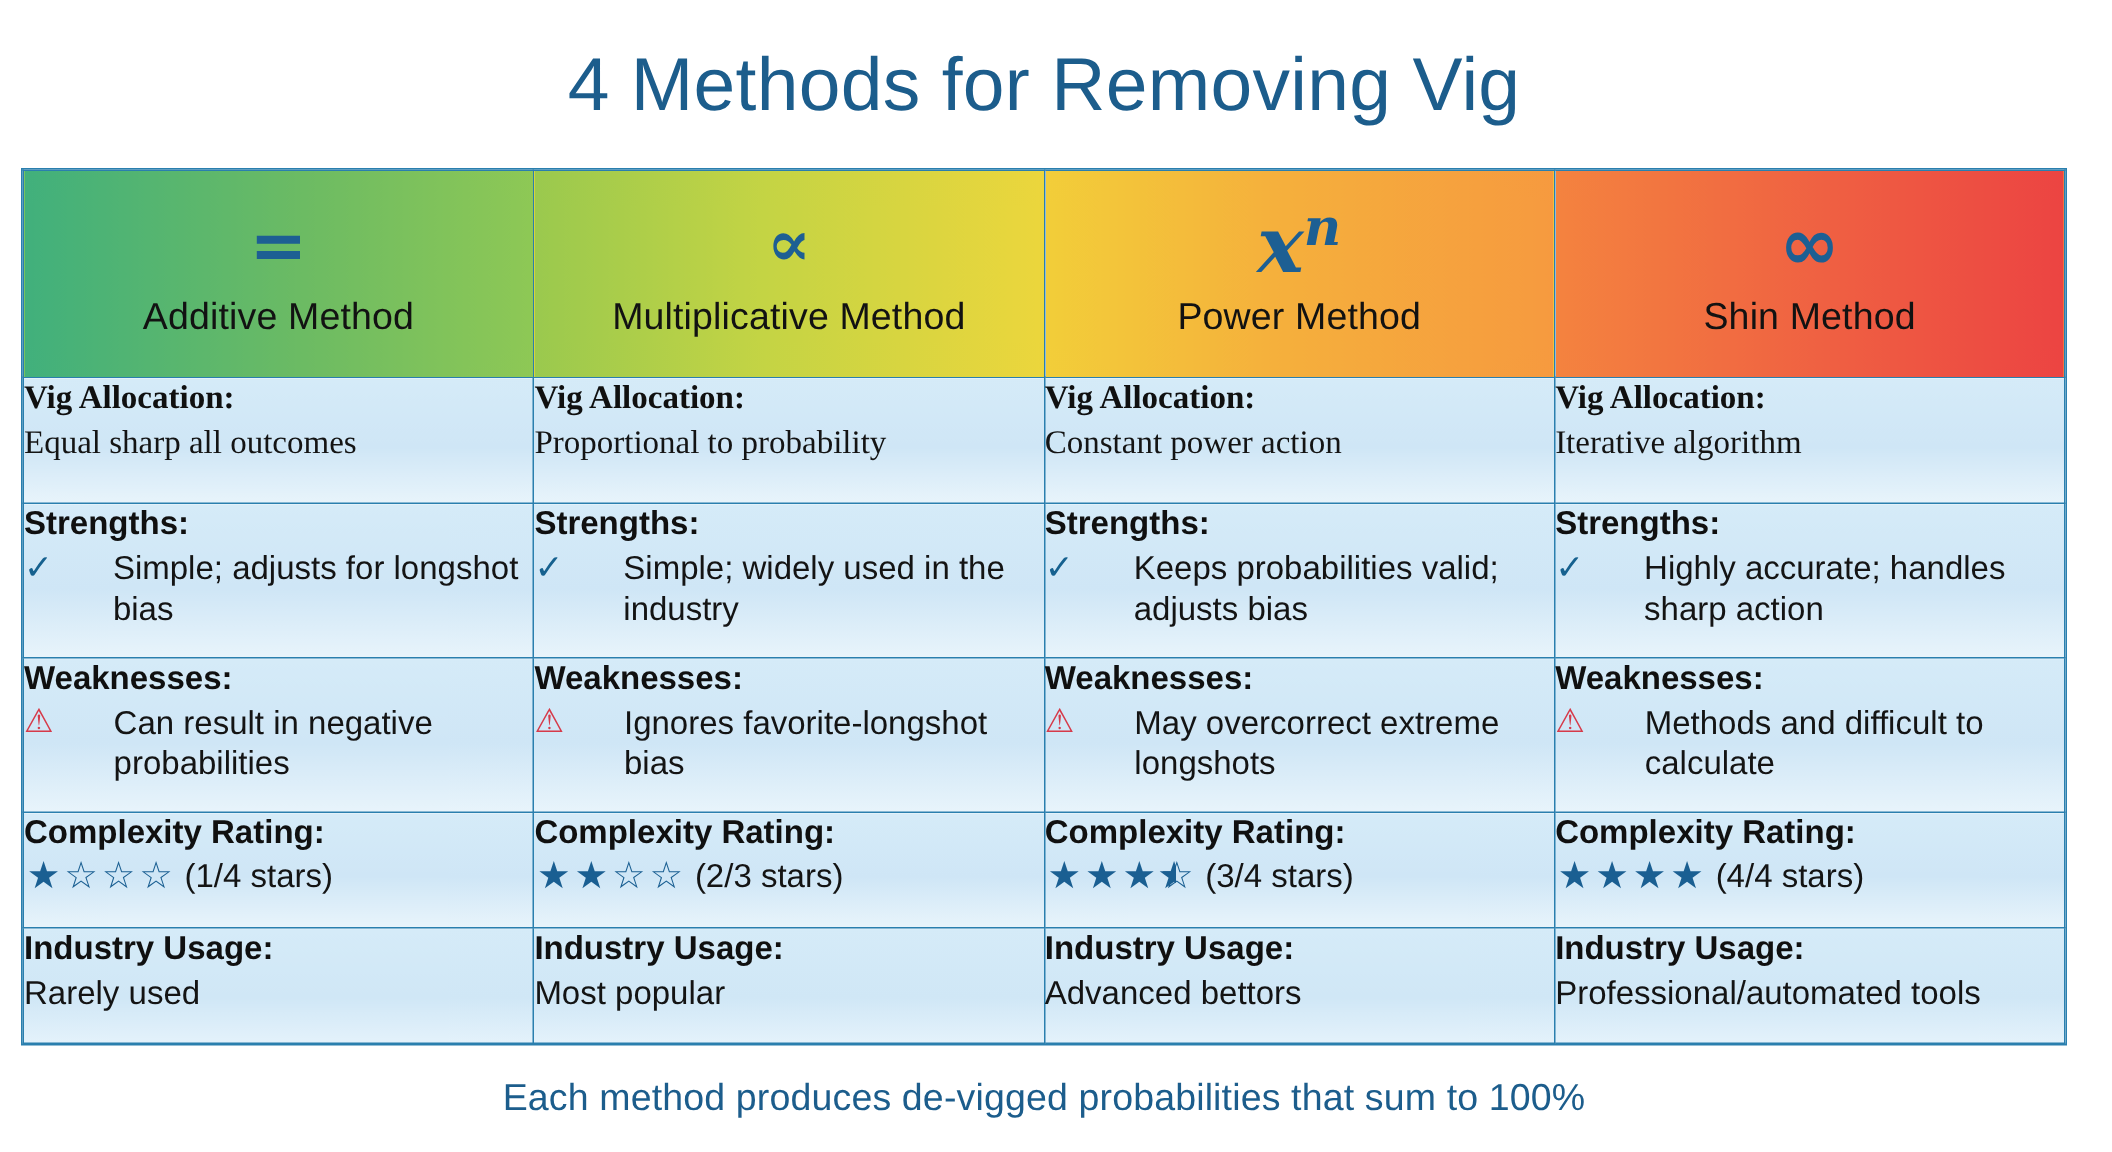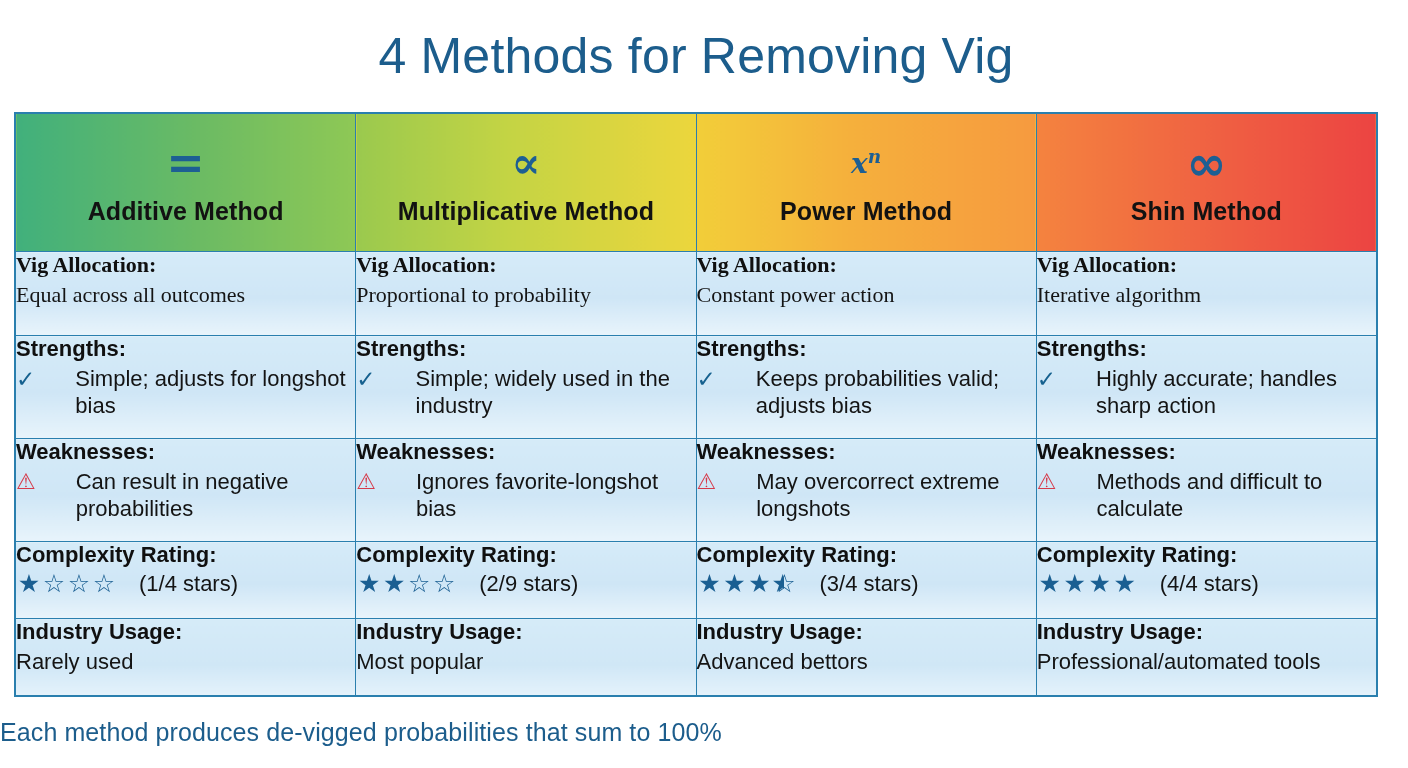--- a/index.html
+++ b/index.html
@@ -77,35 +77,35 @@
     font-weight: 700;
     font-family: "DejaVu Sans", sans-serif;
   }
   .icon-prop {
     font-size: 44px;
     font-family: "DejaVu Serif", serif;
     font-style: italic;
     font-weight: 700;
   }
   .icon-pow {
-    font-size: 28px;
+    font-size: 52px;
     font-family: "DejaVu Serif", serif;
     font-style: italic;
     font-weight: 700;
     text-align: right;
   }
   .icon-pow sup { font-size: 0.66em; vertical-align: super; }
   .icon-inf {
     font-size: 48px;
     font-weight: 700;
     font-family: "DejaVu Sans", sans-serif;
   }
   .hdr-label {
     font-size: 25px;
-    font-weight: 700;
+    font-weight: 400;
     color: #121212;
     letter-spacing: 0.1px;
     white-space: nowrap;
   }
 
   
   .g1 { background: linear-gradient(90deg, #41b07c 0%, #6cbb63 55%, #8ec855 100%); }
   .g2 { background: linear-gradient(90deg, #9ac94e 0%, #c4d444 45%, #ecd63c 100%); }
   .g3 { background: linear-gradient(90deg, #f2ce39 0%, #f5b03c 45%, #f69a3f 100%); }
   .g4 { background: linear-gradient(90deg, #f4833f 0%, #ef5f42 55%, #ec4442 100%); }
@@ -180,29 +180,28 @@
     content: "★";
     position: absolute;
     left: 0; top: 0;
     width: 50%;
     overflow: hidden;
     color: #1a5f92;
   }
   .stars-text {
     font-size: 22px;
     color: #141414;
-    margin-left: 16px;
   }
 
   
   .footer-wrap {
     flex: 1 1 auto;
     display: flex;
     align-items: center;
-    justify-content: flex-start;
+    justify-content: center;
   }
   .footer {
     font-size: 25px;
     color: #1c5d8c;
     letter-spacing: 0.1px;
     white-space: nowrap;
   }
 </style>
 </head>
 <body>
@@ -246,21 +245,21 @@
           <div class="hdr-icon">
             <span class="icon-inf">∞</span>
           </div>
           <div class="hdr-label">Shin Method</div>
         </th>
       </tr>
 
       <tr class="r-vig">
         <td class="body-cell">
           <div class="lbl">Vig Allocation:</div>
-          <div class="val">Equal across all outcomes</div>
+          <div class="val">Equal sharp all outcomes</div>
         </td>
         <td class="body-cell">
           <div class="lbl">Vig Allocation:</div>
           <div class="val">Proportional to probability</div>
         </td>
         <td class="body-cell">
           <div class="lbl">Vig Allocation:</div>
           <div class="val">Constant power action</div>
         </td>
         <td class="body-cell">
@@ -346,21 +345,21 @@
         </td>
         <td class="body-cell">
           <div class="lbl">Complexity Rating:</div>
           <div class="stars-line">
             <span class="stars">
                   <span class="s">★</span>
                   <span class="s">★</span>
                   <span class="s">☆</span>
                   <span class="s">☆</span>
                 </span>
-            <span class="stars-text">(2/9 stars)</span>
+            <span class="stars-text">(2/3 stars)</span>
           </div>
         </td>
         <td class="body-cell">
           <div class="lbl">Complexity Rating:</div>
           <div class="stars-line">
             <span class="stars">
                   <span class="s">★</span>
                   <span class="s">★</span>
                   <span class="s">★</span>
                   <span class="s half">☆</span>

